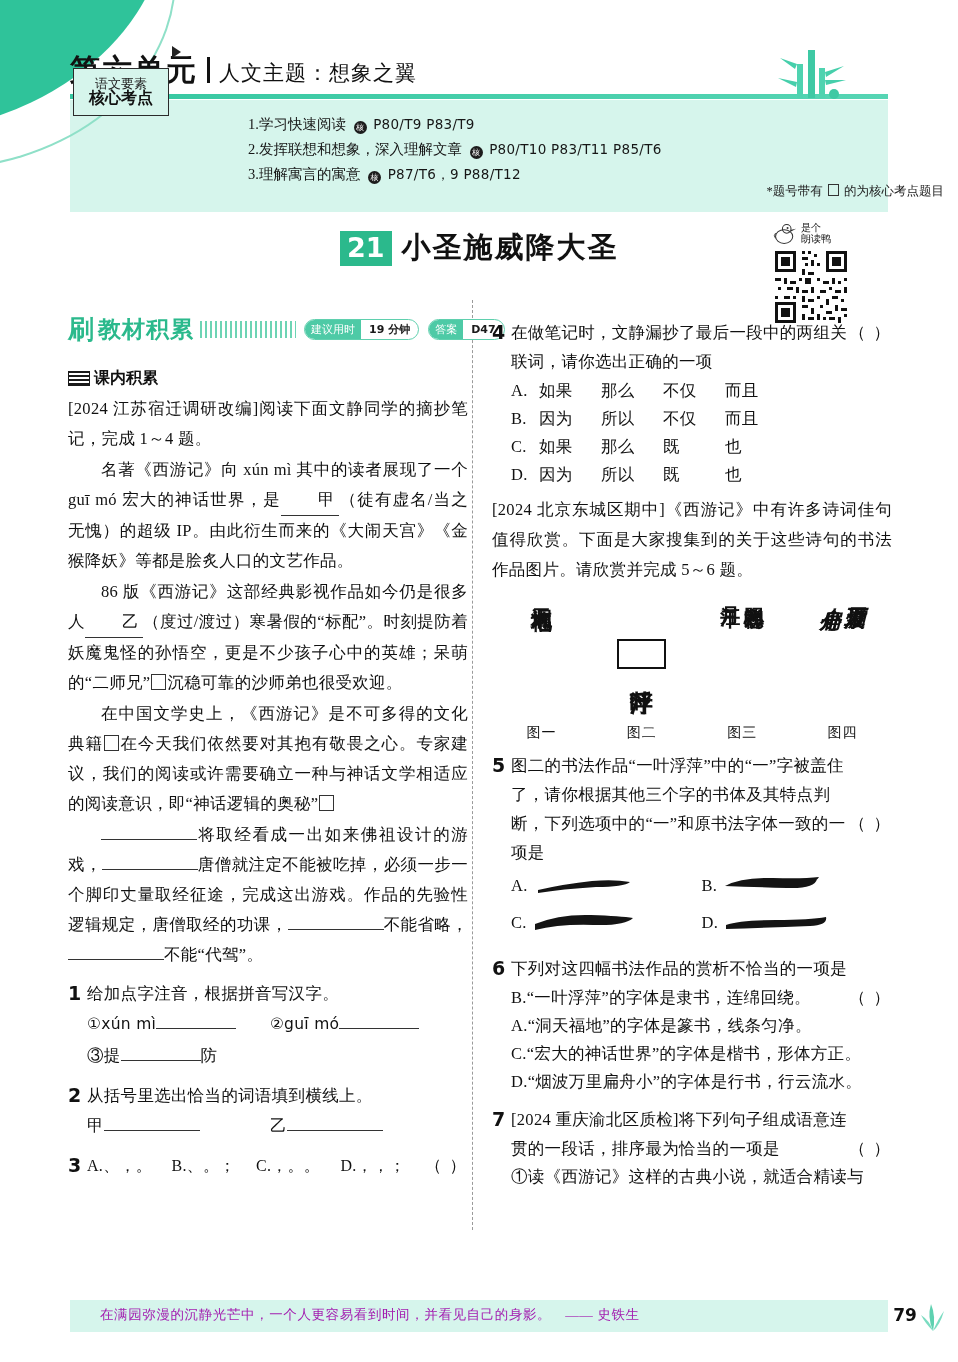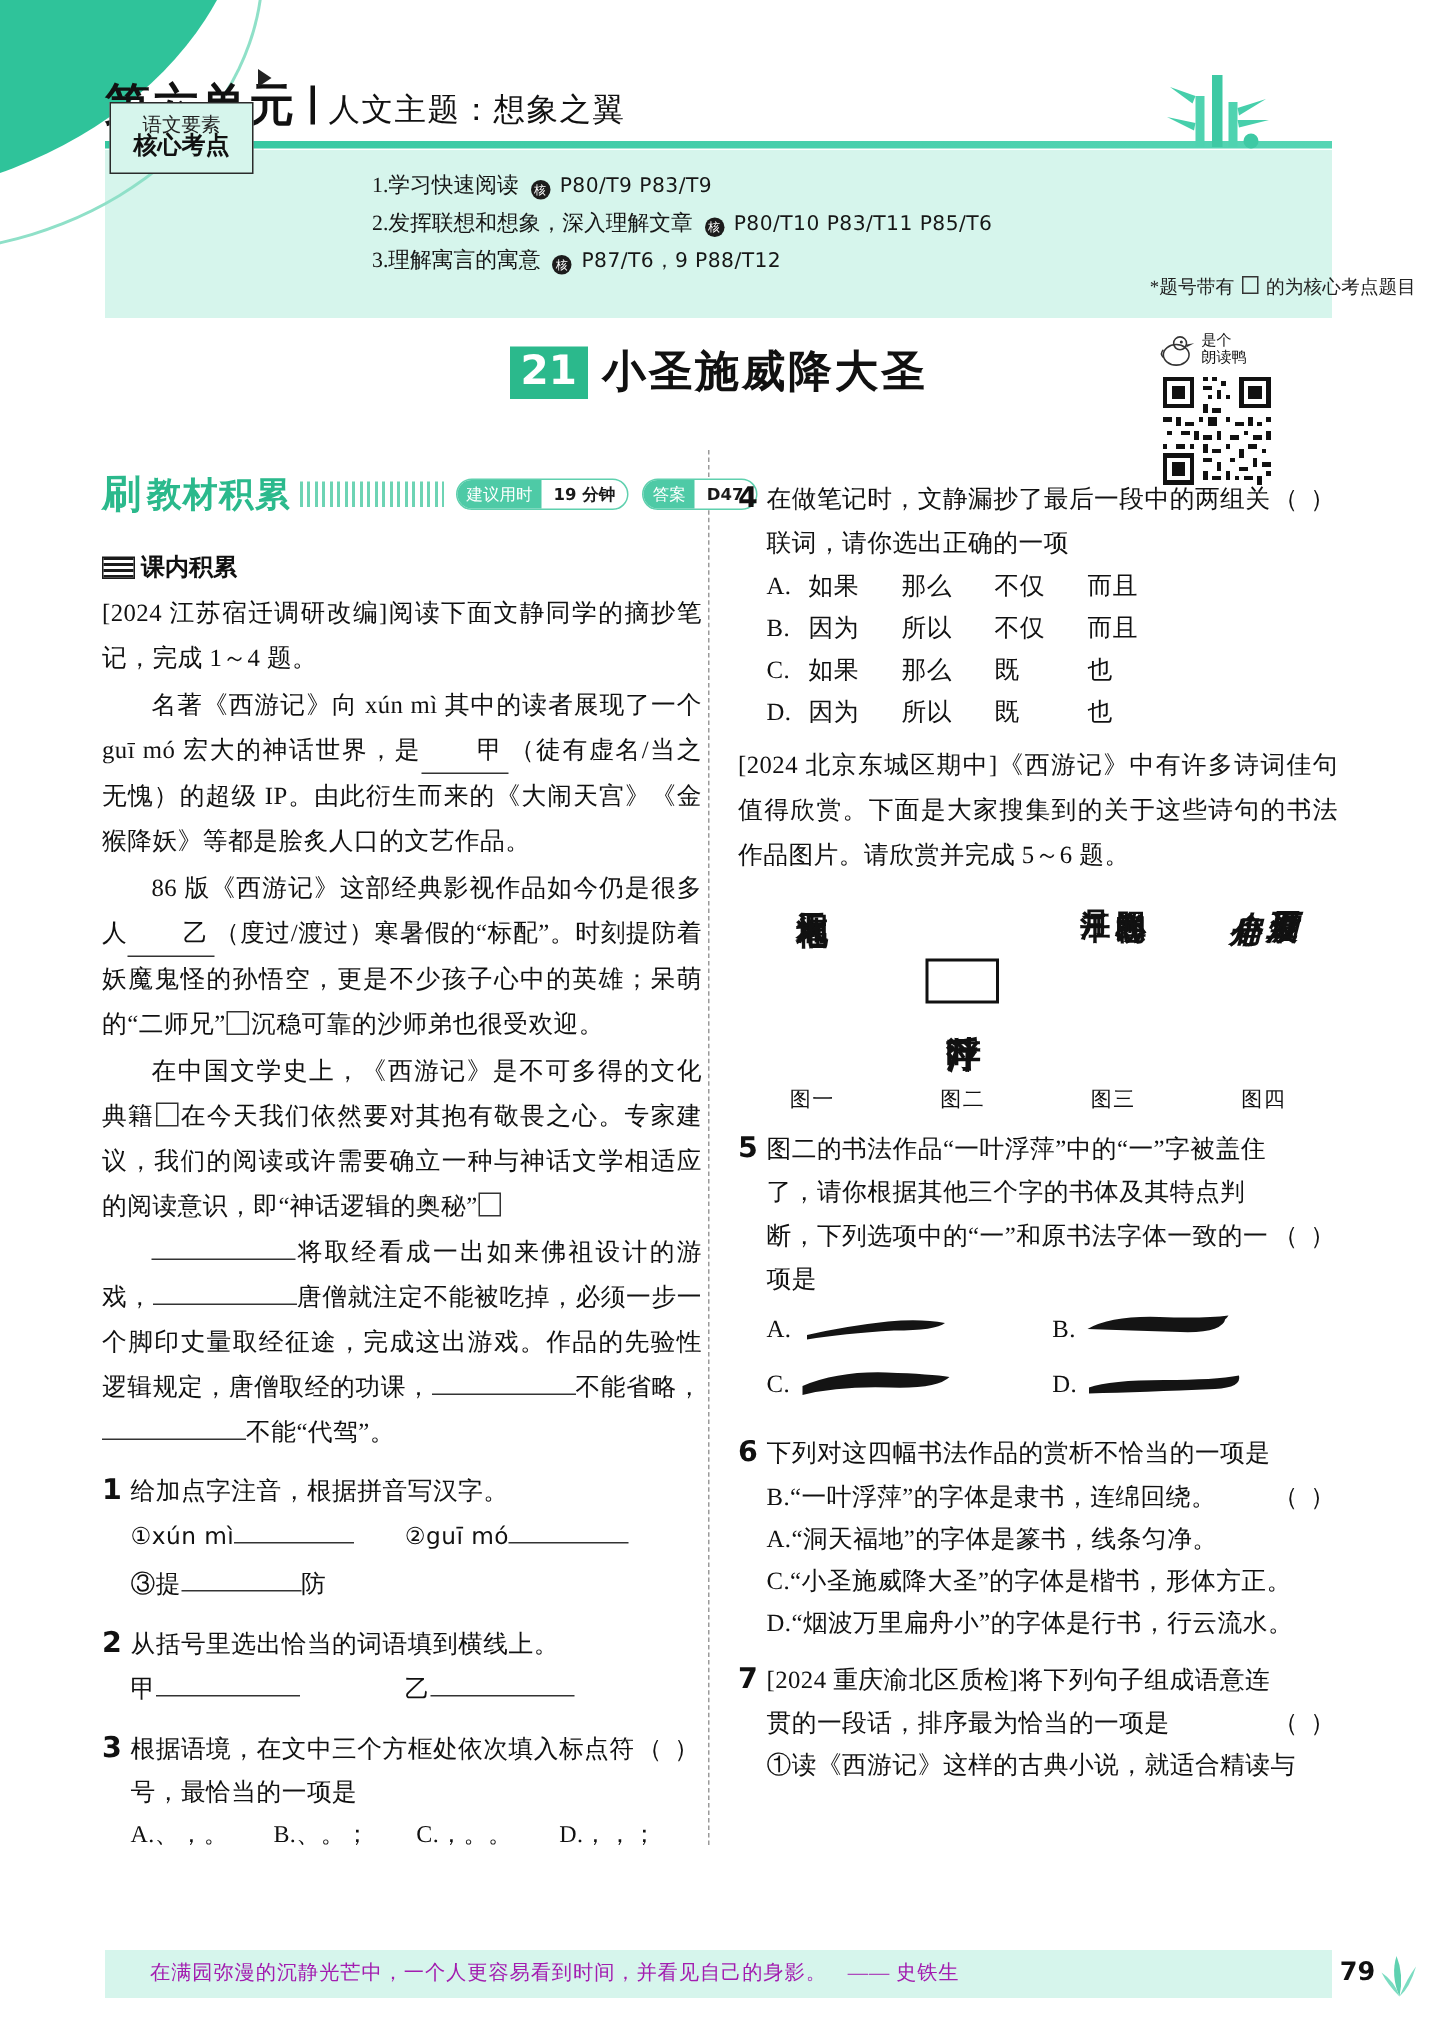--- a/index.html
+++ b/index.html
@@ -429,21 +429,21 @@
         <div class="subrow">
           <span class="a"><span>甲</span><span class="blank wide"></span></span>
           <span class="b"><span>乙</span><span class="blank wide"></span></span>
         </div>
       </div>
     </div>
 
     <div class="q">
       <div class="qnum">3</div>
       <div class="qbody">
-        <span class="qline"><span class="paren">（    ）</span><span>根据语境，在文中三个方框处依次填入标点符号，最恰当的一项是</span></span>
+        <span class="qline"><span class="paren">（    ）</span></span>
         <div class="opt-grid4">
           <span class="cell">A.、，。</span>
           <span class="cell">B.、。；</span>
           <span class="cell">C.，。。</span>
           <span class="cell">D.，，；</span>
         </div>
       </div>
     </div>
   </div>
 
@@ -560,21 +560,21 @@
       </div>
     </div>
 
     <div class="q">
       <div class="qnum">6</div>
       <div class="qbody">
         <span class="qline"><span class="paren" style="margin-top:29px;">（    ）</span><span>下列对这四幅书法作品的赏析不恰当的一项是</span></span>
         <div class="opts">
           <div class="opt">B.“一叶浮萍”的字体是隶书，连绵回绕。</div>
           <div class="opt">A.“洞天福地”的字体是篆书，线条匀净。</div>
-          <div class="opt">C.“小圣施威降大圣”的字体是楷书，形体方正。</div>
+          <div class="opt">C.“宏大的神话世界”的字体是楷书，形体方正。</div>
           <div class="opt">D.“烟波万里扁舟小”的字体是行书，行云流水。</div>
         </div>
       </div>
     </div>
 
     <div class="q">
       <div class="qnum">7</div>
       <div class="qbody">
         <span class="qline"><span class="paren" style="margin-top:29px;">（    ）</span><span>[2024 重庆渝北区质检]</span><span>将下列句子组成语意连贯的一段话，排序最为恰当的一项是</span></span>
         <div class="opt">①读《西游记》这样的古典小说，就适合精读与</div>

